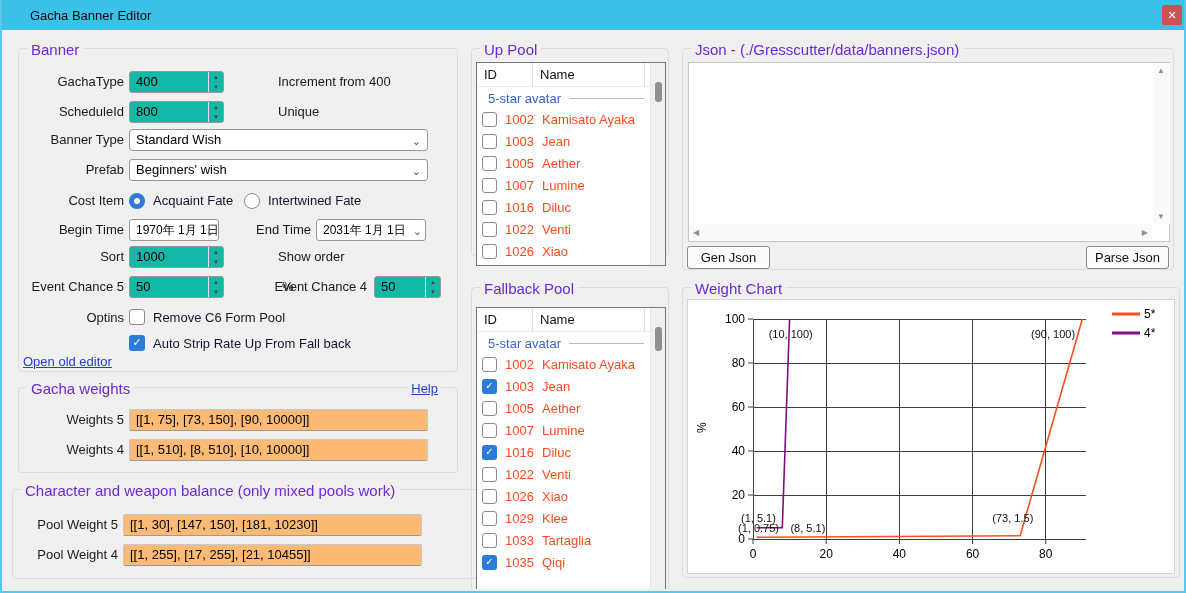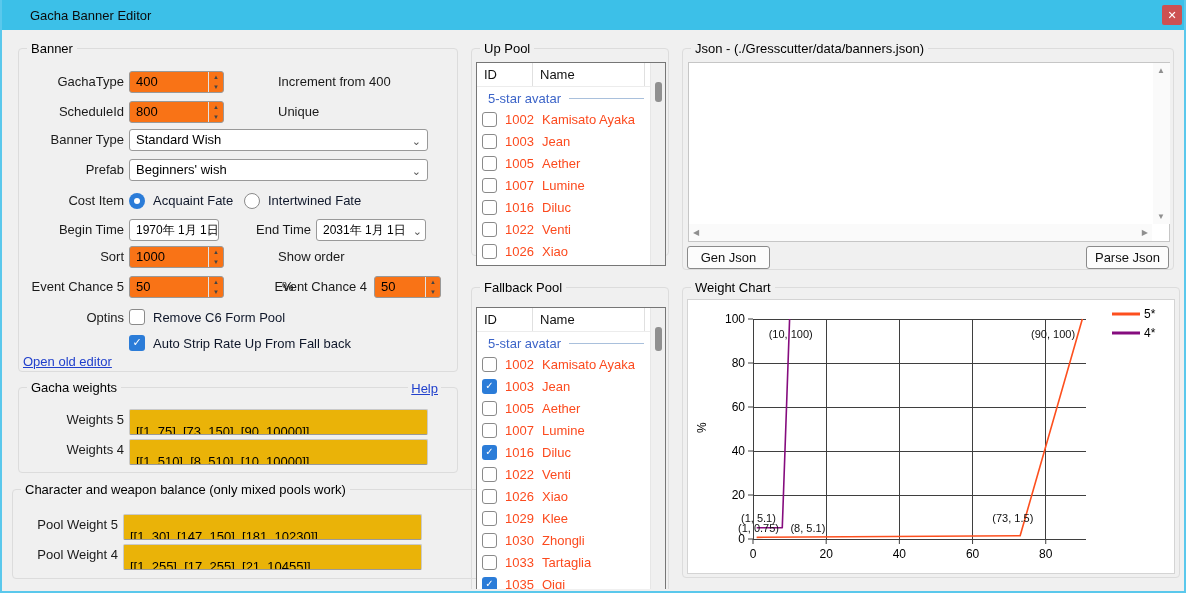--- a/index.html
+++ b/index.html
@@ -9,28 +9,28 @@
   .titlebar { position:relative; height:30px; margin:-0px -2px 0 -2px; background:#3cc0e8;
               display:flex; align-items:center; padding-left:30px; }
   .titlebar .title { font-size:13px; color:#0b0b0b; }
   .close-btn { position:absolute; right:4px; top:5px; width:20px; height:20px; background:#cd5152;
                border-radius:2px; color:#fff; font-size:11px; font-weight:bold;
                display:flex; align-items:center; justify-content:center; cursor:pointer; }
   .content { position:absolute; left:2px; top:30px; right:2px; bottom:2px; overflow:hidden; }
 
   .group { position:absolute; border:1px solid #dcdcdc; border-radius:4px; }
   .gtitle { position:absolute; top:-8px; left:8px; background:#f0f0f0; padding:0 4px;
-            font-size:13px; color:#000000; white-space:nowrap; }
+            font-size:15px; color:#6d28d9; white-space:nowrap; }
 
   .frow { position:absolute; left:0; right:0; height:22px; }
   .flabel { position:absolute; left:0; width:105px; text-align:right; font-size:13px;
             line-height:22px; color:#1a1a1a; white-space:nowrap; }
   .fhint { position:absolute; font-size:13px; line-height:22px; color:#1a1a1a; white-space:nowrap;margin-left:41px; }
 
-  .spinner { position:absolute; top:0; height:22px; background:#f97316; border:1px solid #999;
+  .spinner { position:absolute; top:0; height:22px; background:#14b8a6; border:1px solid #999;
              border-radius:3px; }
   .spinner .val { position:absolute; left:6px; top:0; line-height:20px; font-size:13px; }
   .spin-btns { position:absolute; right:0; top:0; bottom:0; width:15px; display:flex;
                flex-direction:column; border-left:1px solid #e3e3e3; }
   .spin-btns i { flex:1; font-style:normal; font-size:6px; color:#444; display:flex;
                  align-items:center; justify-content:center; cursor:pointer; }
 
   .combo { position:absolute; top:0; height:22px; background:#fff; border:1px solid #999;
            border-radius:3px; }
   .combo .val { position:absolute; left:6px; top:0; line-height:20px; font-size:13px; white-space:nowrap; }
@@ -43,23 +43,23 @@
   .radio.on { background:#2b7cd8; border:none; }
   .radio.on::after { content:""; position:absolute; left:5px; top:5px; width:6px; height:6px;
                      background:#fff; border-radius:50%; }
   .optlabel { position:absolute; font-size:13px; line-height:22px; color:#0f172a; white-space:nowrap; }
 
   .check { position:absolute; width:16px; height:16px; border-radius:3px; border:1px solid #8a8a8a;
            background:#fff; cursor:pointer; font-size:11px; line-height:15px; text-align:center; color:#fff; }
   .check.checked { background:#2b7cd8; border:none; }
   .check.checked::after { content:"\2713"; }
 
-  .tbox { position:absolute; top:0; height:22px; background:#eab308; border:1px solid #c9c9c9;
+  .tbox { position:absolute; top:0; height:22px; background:#fdba74; border:1px solid #c9c9c9;
           border-bottom-color:#9a9a9a; border-radius:2px; font-size:13px; line-height:20px;
-          padding:12px 6px; white-space:nowrap; overflow:hidden; }
+          padding:0 6px; white-space:nowrap; overflow:hidden; }
 
   .link { position:absolute; color:#2140cc; text-decoration:underline; font-size:13px;
           cursor:pointer; white-space:nowrap; }
 
   .listview { position:absolute; background:#fff; border:1px solid #767676; overflow:hidden; }
   .lheader { position:absolute; left:0; top:0; right:15px; height:24px; display:flex;
              border-bottom:1px solid #ececec; background:#fff; }
   .hcell { font-size:13px; line-height:23px; padding-left:7px; color:#111; }
   .hcell.c1 { width:56px; border-right:1px solid #e0e0e0; }
   .hcell.c2 { width:112px; border-right:1px solid #e0e0e0; }
@@ -352,25 +352,20 @@
             <span class="lid">1026</span>
             <span class="lname">Xiao</span>
           </div>
 
           <div class="lrow">
             <span class="check"></span>
             <span class="lid">1029</span>
             <span class="lname">Klee</span>
           </div>
 
-          <div class="lrow">
-            <span class="check"></span>
-            <span class="lid">1030</span>
-            <span class="lname">Zhongli</span>
-          </div>
 
           <div class="lrow">
             <span class="check"></span>
             <span class="lid">1033</span>
             <span class="lname">Tartaglia</span>
           </div>
 
           <div class="lrow">
             <span class="check checked"></span>
             <span class="lid">1035</span>

